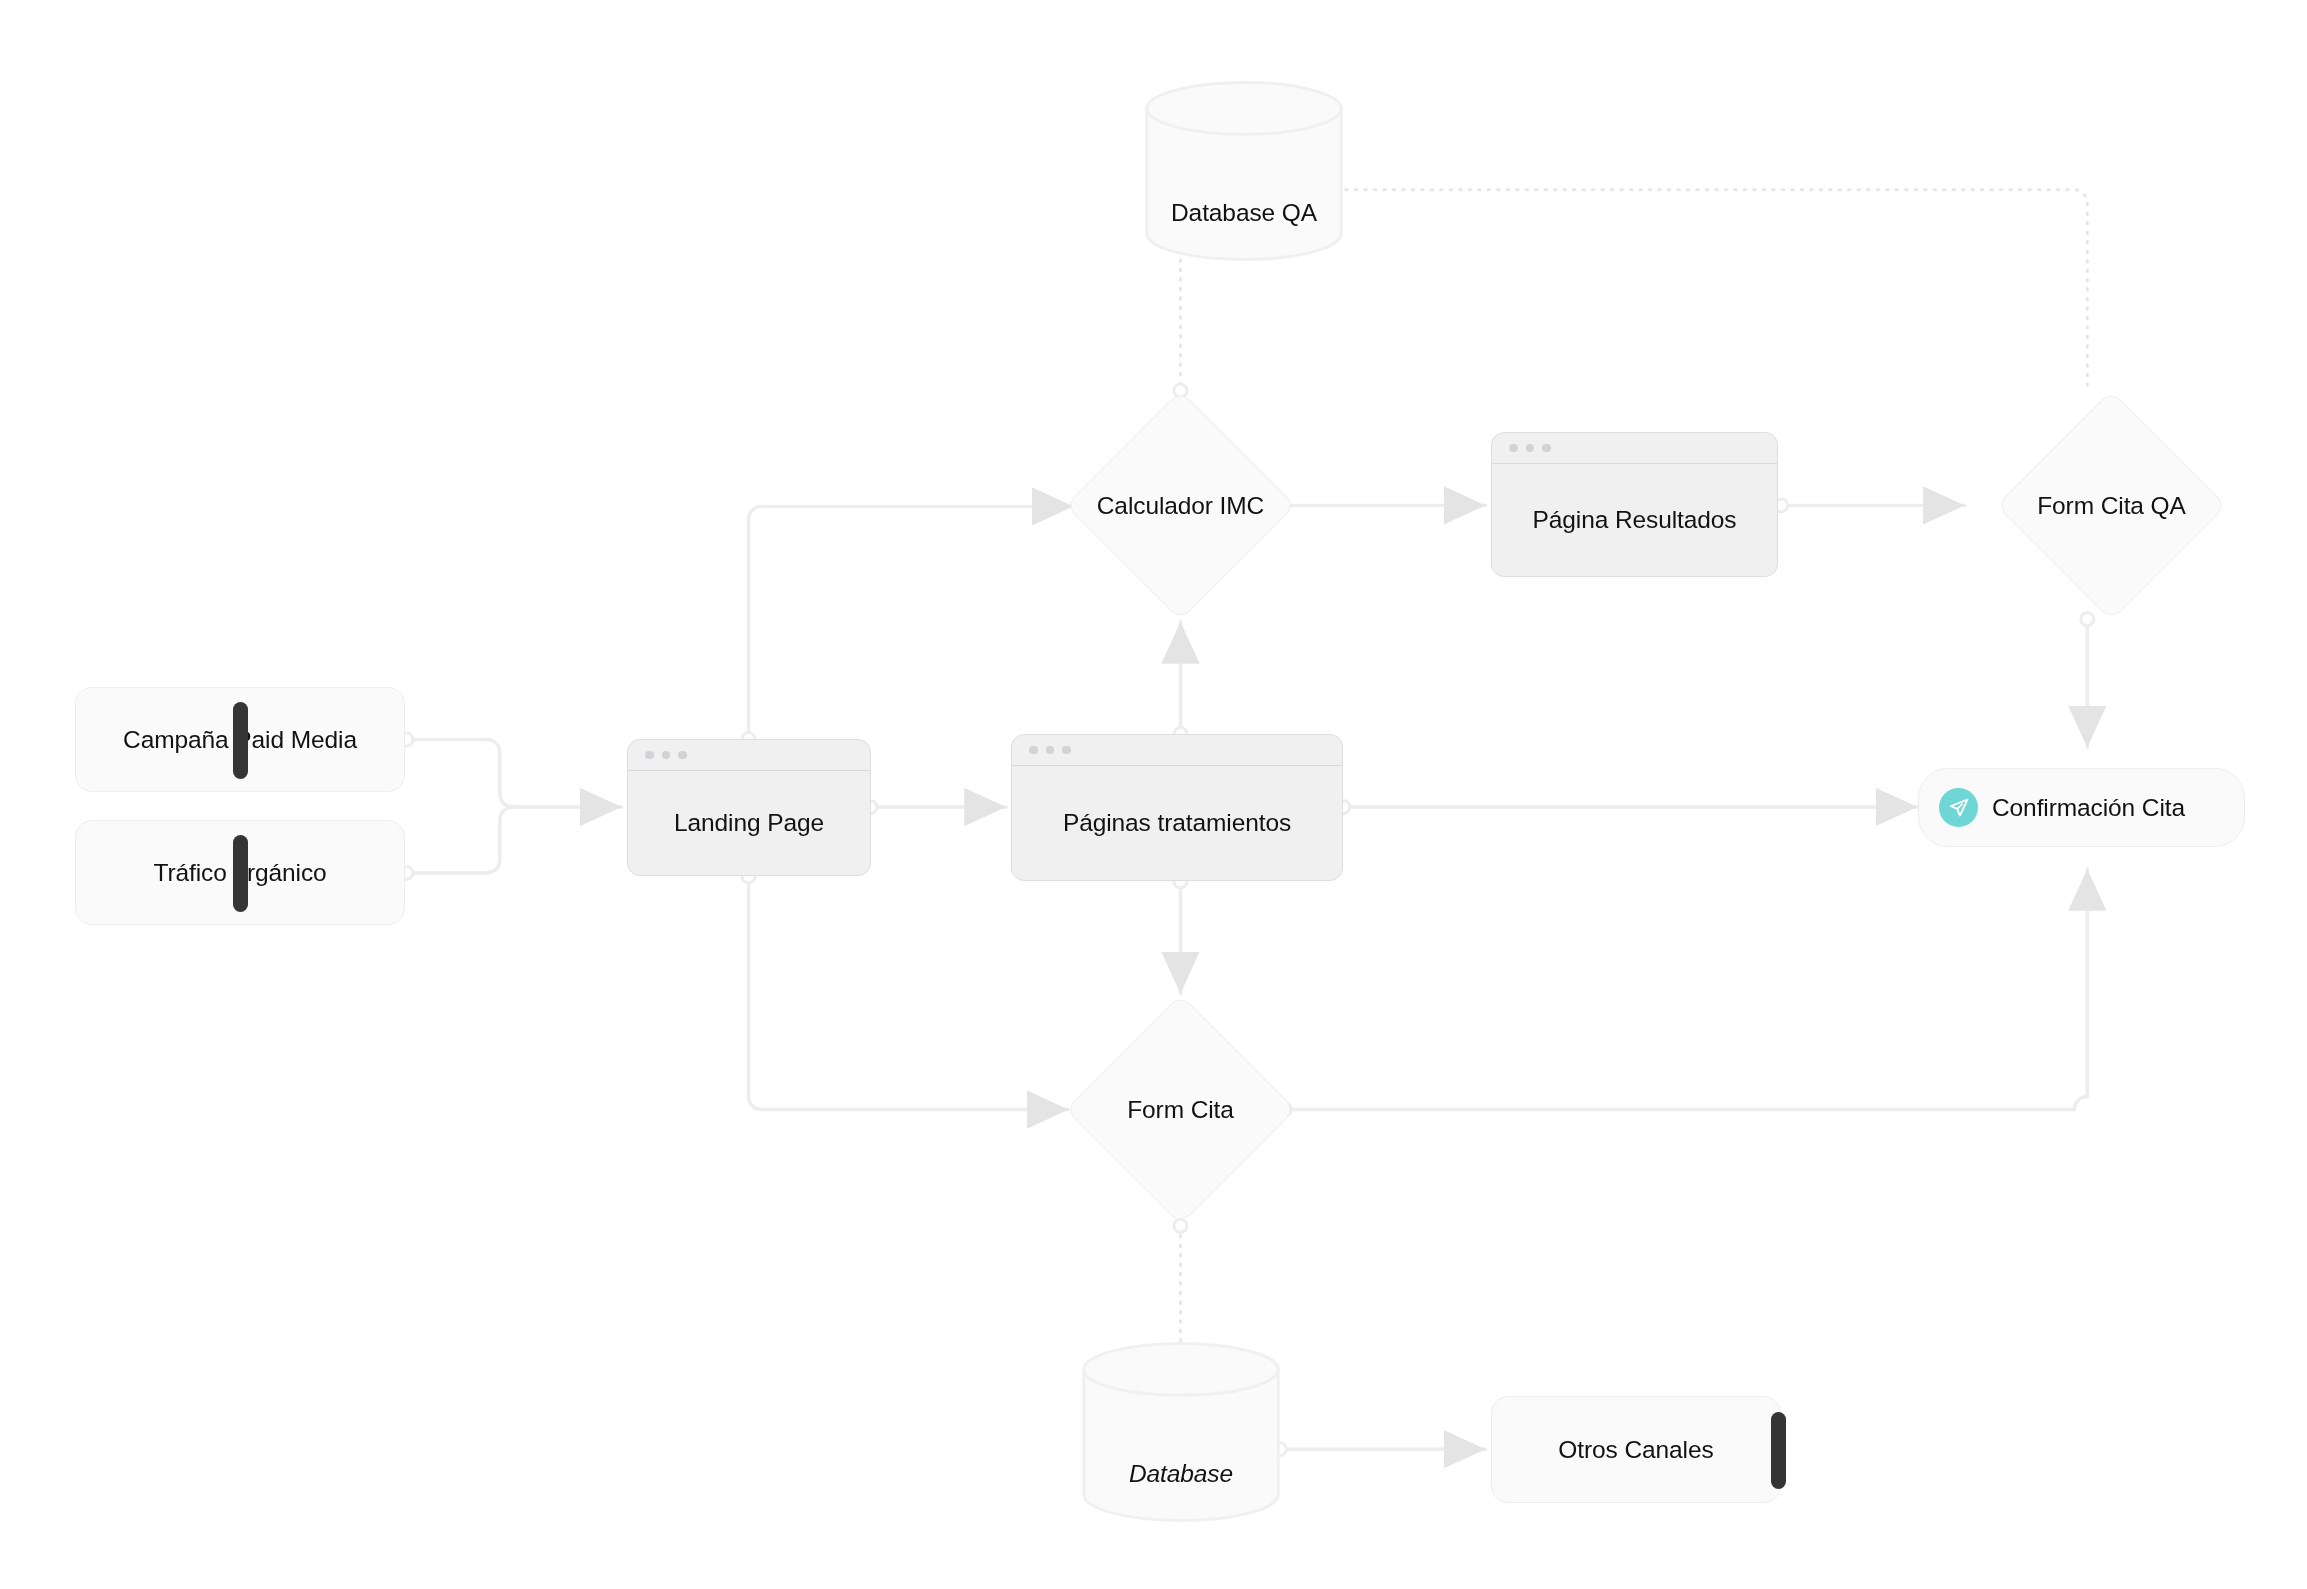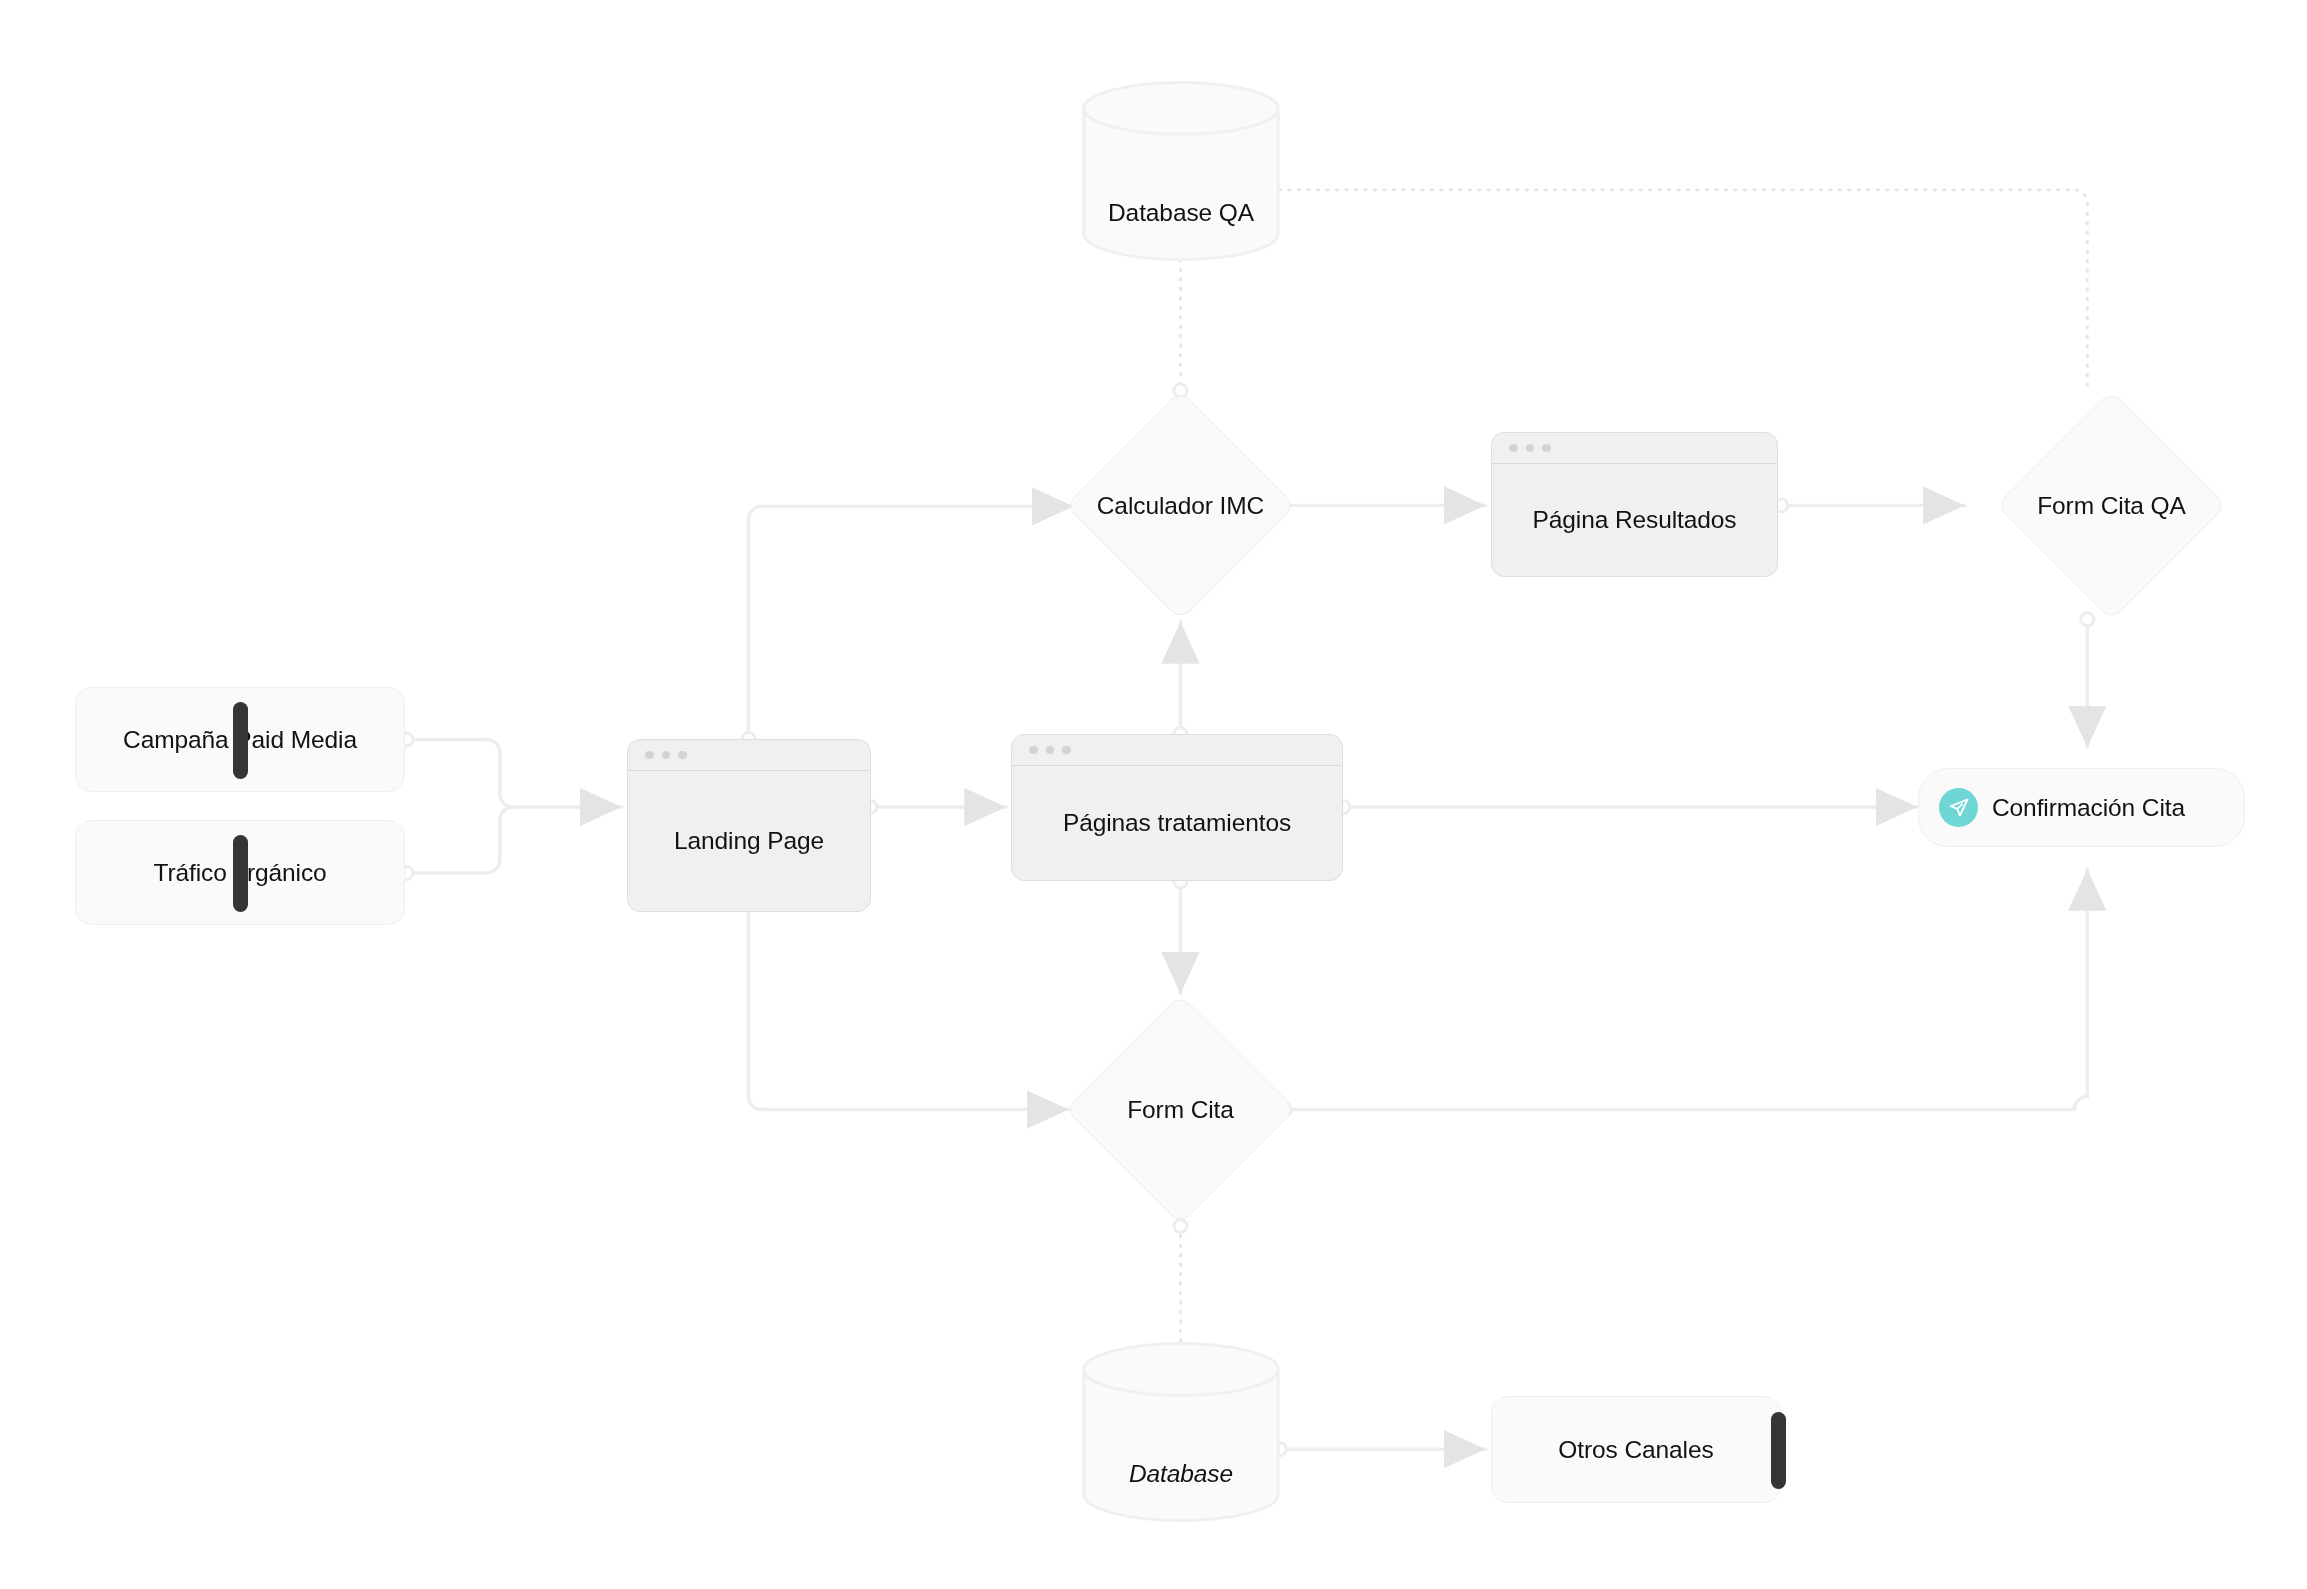--- a/index.html
+++ b/index.html
@@ -188,21 +188,21 @@
   <div class="node term" style="left:75px; top:687px; width:330px; height:105px;">
     <div class="accent-bar" style="top:14px; height:77px;"></div>
     <span class="term-label">Campaña Paid Media</span>
   </div>
 
   <div class="node term" style="left:75px; top:820px; width:330px; height:105px;">
     <div class="accent-bar" style="top:14px; height:77px;"></div>
     <span class="term-label">Tráfico orgánico</span>
   </div>
 
-  <div class="node browser" style="left:627px; top:739px; width:244px; height:173px;">
+  <div class="node browser" style="left:627px; top:739px; width:244px; height:137px;">
     <div class="browser-bar">
       <span class="dot"></span>
       <span class="dot"></span>
       <span class="dot"></span>
     </div>
     <div class="browser-body">
       <span class="browser-label">Landing Page</span>
     </div>
   </div>
 
@@ -231,21 +231,21 @@
     <div class="browser-body">
       <span class="browser-label">Página Resultados</span>
     </div>
   </div>
 
   <div class="diamond-wrap" style="left:2006px; top:424px; width:163px; height:163px;margin-left:24px;">
     <div class="diamond-shape"></div>
     <span class="diamond-label">Form Cita QA</span>
   </div>
 
-  <div class="cyl-wrap" style="left:1081px; top:80px; width:200px; height:182px;">
+  <div class="cyl-wrap" style="left:1144px; top:80px; width:200px; height:182px;">
     <svg width="200" height="182" viewBox="0 0 400 365">
       <path d="M5,57 V308 a195,52 0 0 0 390,0 V57 z" fill="#fafafb" stroke="#f0f0f1" stroke-width="6"></path>
       <ellipse cx="200" cy="57" rx="195" ry="52" fill="#fafafb" stroke="#f0f0f1" stroke-width="6"></ellipse>
     </svg>
     <span class="cyl-label" style="top:119px;">Database QA</span>
   </div>
 
   <div class="diamond-wrap" style="left:1099px; top:1028px; width:163px; height:163px;">
     <div class="diamond-shape"></div>
     <span class="diamond-label">Form Cita</span>

